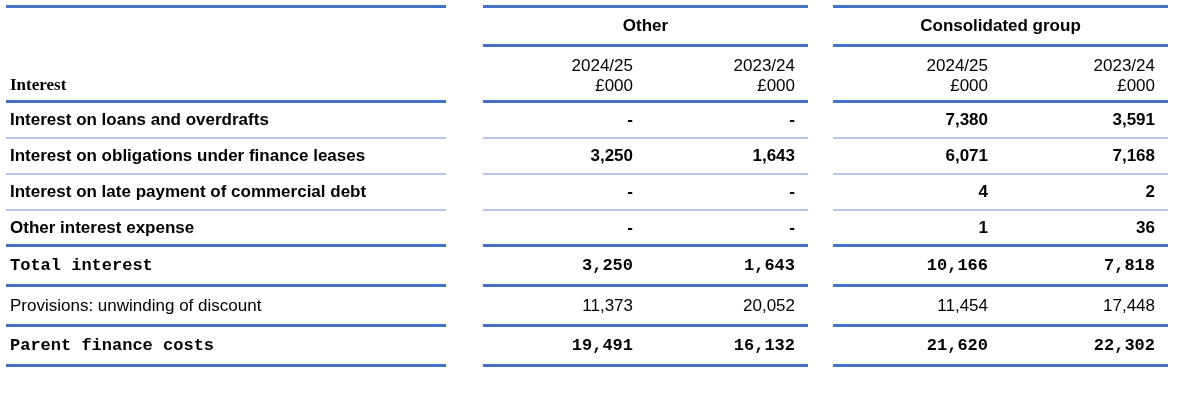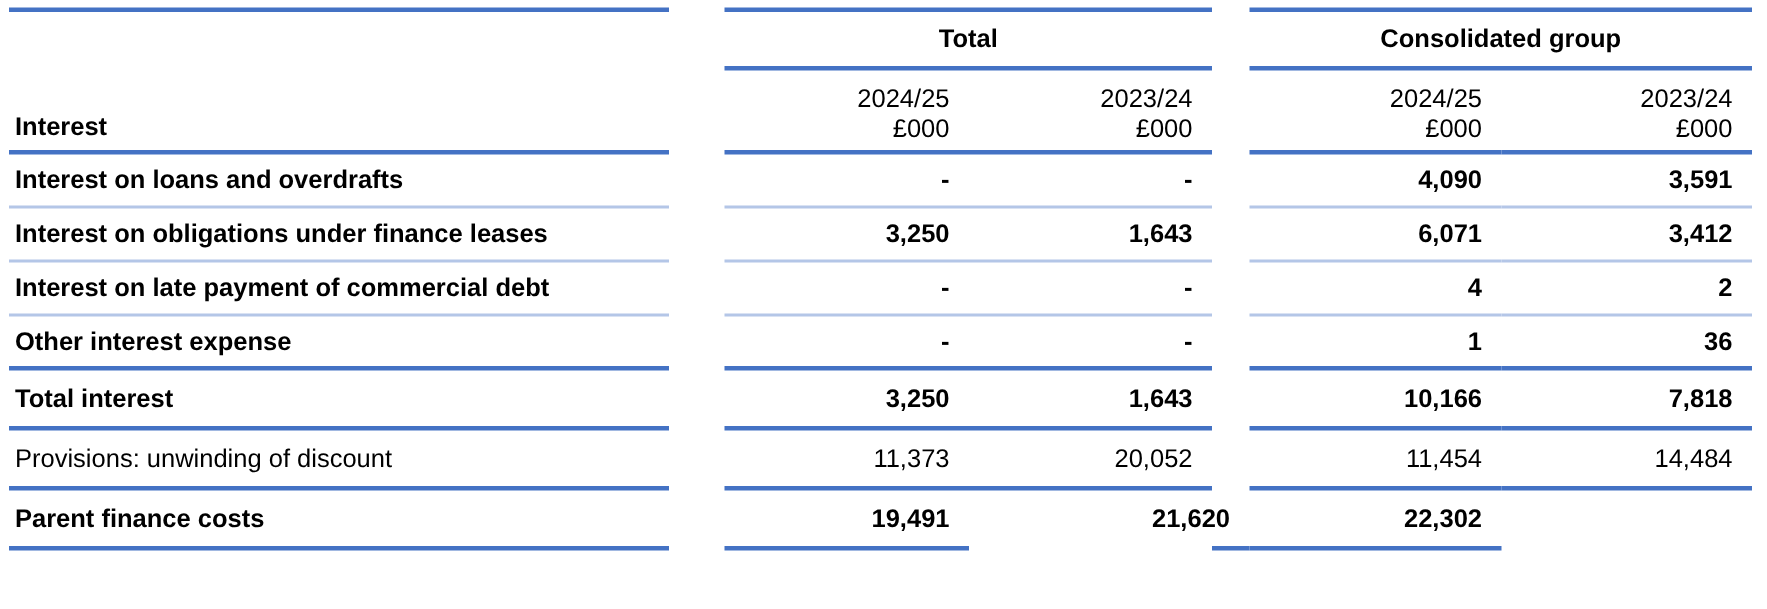--- a/index.html
+++ b/index.html
@@ -40,20 +40,21 @@
   .grp-parent { grid-column: 3 / 5; }
   .grp-cons   { grid-column: 6 / 8; }
 
   
   .hdr-cols { height: 56px; }
   .hdr-cols .lbl {
     border-bottom: 3px solid var(--dark-line);
     display: flex; align-items: flex-end;
     padding: 0 0 5px 4px;
     font-weight: bold;
+    font-family: Liberation Serif, serif;
   }
   .hdr-cols .colhead {
     border-bottom: 3px solid var(--dark-line);
     display: flex; flex-direction: column;
     align-items: flex-end; justify-content: flex-end;
     padding: 0 13px 4px 0;
     font-weight: normal;
     line-height: 20px;
   }
 
@@ -64,32 +65,32 @@
     display: flex; align-items: center;
     padding-left: 4px;
     overflow: hidden; white-space: nowrap;
   }
   .num {
     display: flex; align-items: center; justify-content: flex-end;
     padding-right: 13px;
   }
   .sep-light .lbl, .sep-light .num { border-bottom: 2px solid var(--light-line); }
   .sep-dark  .lbl, .sep-dark  .num { border-bottom: 3px solid var(--dark-line); }
-  .bold-row .lbl, .bold-row .num { font-weight: bold; }
+  .bold-row .lbl, .bold-row .num { font-weight: bold; font-family: Liberation Mono, monospace; }
   .gap { border: none; }
 </style>
 </head>
 <body>
 
 <div class="fin-table">
 
   <div class="grid-row hdr-groups">
     <div class="cell lbl"></div>
     <div class="cell gap"></div>
-    <div class="cell grp grp-parent">Total</div>
+    <div class="cell grp grp-parent">Other</div>
     <div class="cell gap"></div>
     <div class="cell grp grp-cons">Consolidated group</div>
   </div>
 
   <div class="grid-row hdr-cols">
     <div class="cell lbl">Interest</div>
     <div class="cell gap"></div>
     <div class="cell colhead">
       <span>2024/25</span>
       <span>£000</span>
@@ -108,32 +109,32 @@
       <span>£000</span>
     </div>
   </div>
 
   <div class="grid-row row-data sep-light">
     <div class="cell lbl">Interest on loans and overdrafts</div>
     <div class="cell gap"></div>
     <div class="cell num">-</div>
     <div class="cell num">-</div>
     <div class="cell gap"></div>
-    <div class="cell num">4,090</div>
+    <div class="cell num">7,380</div>
     <div class="cell num">3,591</div>
   </div>
 
   <div class="grid-row row-data sep-light">
     <div class="cell lbl">Interest on obligations under finance leases</div>
     <div class="cell gap"></div>
     <div class="cell num">3,250</div>
     <div class="cell num">1,643</div>
     <div class="cell gap"></div>
     <div class="cell num">6,071</div>
-    <div class="cell num">3,412</div>
+    <div class="cell num">7,168</div>
   </div>
 
   <div class="grid-row row-data sep-light">
     <div class="cell lbl">Interest on late payment of commercial debt</div>
     <div class="cell gap"></div>
     <div class="cell num">-</div>
     <div class="cell num">-</div>
     <div class="cell gap"></div>
     <div class="cell num">4</div>
     <div class="cell num">2</div>
@@ -159,25 +160,26 @@
     <div class="cell num">7,818</div>
   </div>
 
   <div class="grid-row row-total sep-dark">
     <div class="cell lbl">Provisions: unwinding of discount</div>
     <div class="cell gap"></div>
     <div class="cell num">11,373</div>
     <div class="cell num">20,052</div>
     <div class="cell gap"></div>
     <div class="cell num">11,454</div>
-    <div class="cell num">14,484</div>
+    <div class="cell num">17,448</div>
   </div>
 
   <div class="grid-row row-total sep-dark bold-row">
     <div class="cell lbl">Parent finance costs</div>
     <div class="cell gap"></div>
     <div class="cell num">19,491</div>
+    <div class="cell num">16,132</div>
     <div class="cell gap"></div>
     <div class="cell num">21,620</div>
     <div class="cell num">22,302</div>
   </div>
 
 </div>
 
 </body></html>

